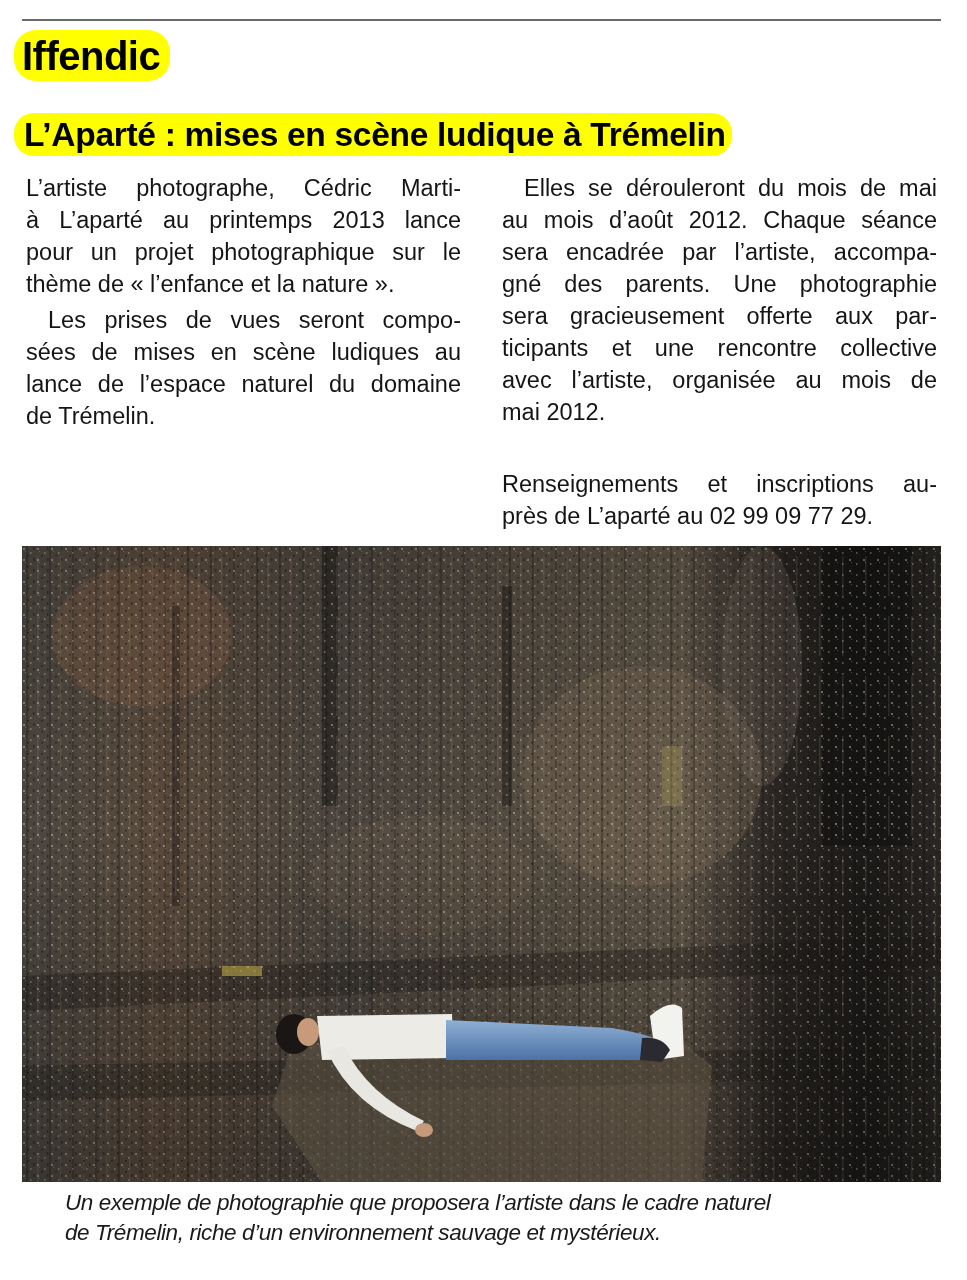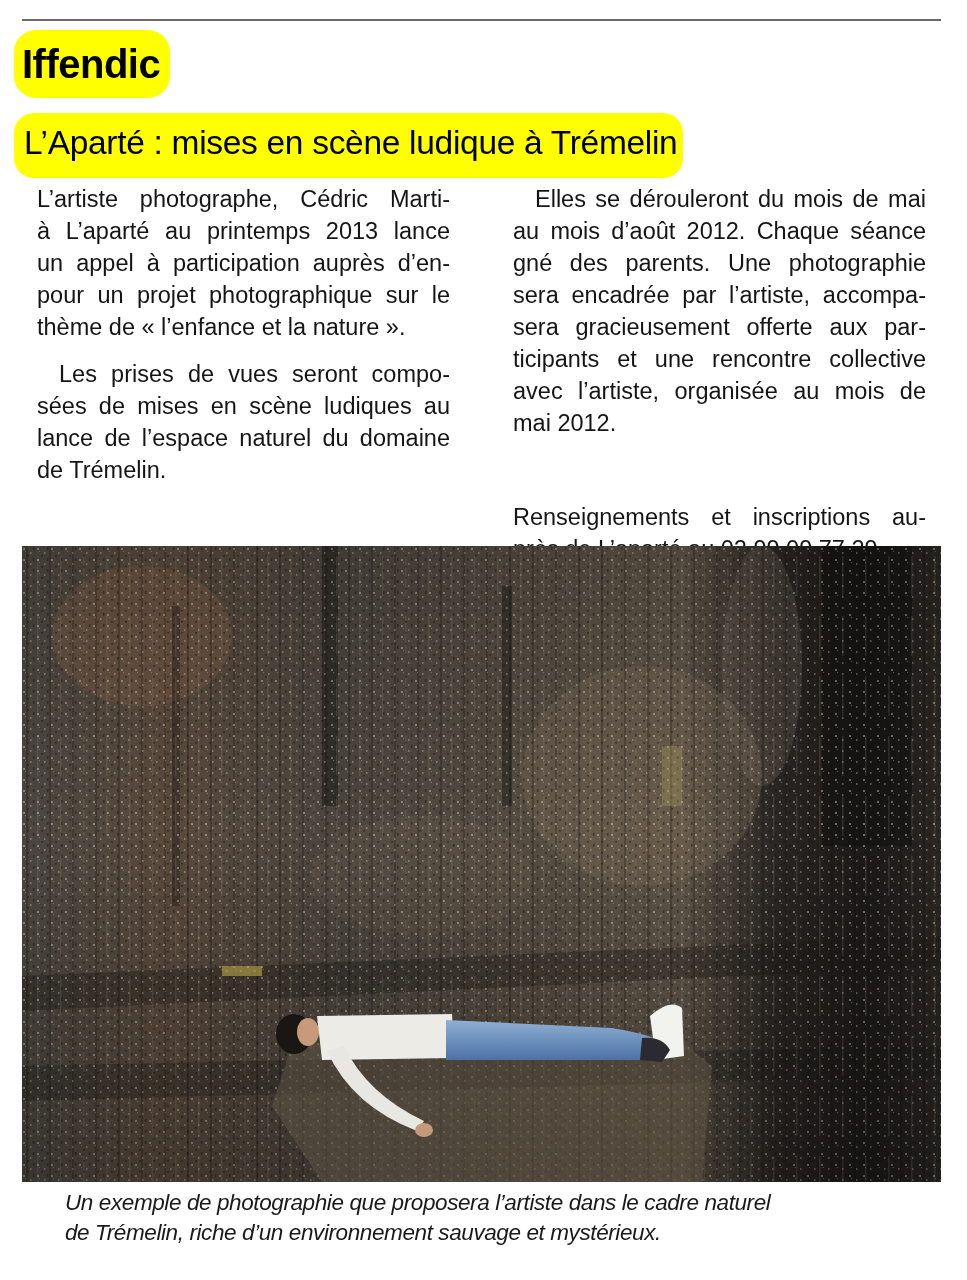--- a/index.html
+++ b/index.html
@@ -20,45 +20,46 @@
       left: 22px;
       top: 19px;
       width: 919px;
       height: 2px;
       background: #6a6a6a;
     }
     .section-label {
       position: absolute;
       left: 14px;
       top: 30px;
-      height: 68px;
+      height: 51px;
       padding: 0 10px 0 8px;
       background: #ffff00;
       border-radius: 22px;
       display: flex;
       align-items: center;
     }
     .section-label span {
       font-family: "Liberation Sans", sans-serif;
       font-weight: bold;
       font-size: 40px;
       letter-spacing: -0.5px;
       color: #000;
       line-height: 1;
     }
     .headline {
       position: absolute;
       left: 14px;
       top: 113px;
-      height: 59px;
-      padding: 0 6px 6px 10px;
+      height: 43px;
+      padding: 0 6px 0 10px;
       background: #ffff00;
       border-radius: 20px;
       display: flex;
       align-items: center;
+      font-weight: bold;
     }
     .headline span {
       font-family: "Liberation Sans", sans-serif;
       font-size: 33.5px;
       color: #000;
       line-height: 1;
       letter-spacing: -0.3px;
       white-space: nowrap;
     }
     .col {
@@ -66,21 +67,21 @@
       top: 168px;
       width: 443px;
       font-size: 23.5px;
       line-height: 32px;
       text-align: justify;
       color: #151515;
     }
     .col-left { left: 22px; }
     .col-right { left: 498px; }
     .col p {
-      margin: 15px;
+      margin: 4px;
     }
     .col p .line {
       display: block;
       text-align: justify;
       text-align-last: justify;
       white-space: nowrap;
     }
     .col p .line.last {
       text-align-last: left;
     }
@@ -121,38 +122,37 @@
 </div>
 
 <div class="headline">
   <span>L’Aparté : mises en scène ludique à Trémelin</span>
 </div>
 
 <div class="col col-left">
   <p>
     <span class="line">L’artiste photographe, Cédric Marti-</span>
     <span class="line">à L’aparté au printemps 2013 lance</span>
-    <span class="line">un appel à participation auprès d’en-</span>
     <span class="line">pour un projet photographique sur le</span>
     <span class="line last">thème de « l’enfance et la nature ».</span>
   </p>
   <p>
     <span class="line indent">Les prises de vues seront compo-</span>
     <span class="line">sées de mises en scène ludiques au</span>
     <span class="line">lance de l’espace naturel du domaine</span>
     <span class="line last">de Trémelin.</span>
   </p>
 </div>
 
 <div class="col col-right">
   <p>
     <span class="line indent">Elles se dérouleront du mois de mai</span>
     <span class="line">au mois d’août 2012. Chaque séance</span>
+    <span class="line">sera encadrée par l’artiste, accompa-</span>
     <span class="line">gné des parents. Une photographie</span>
-    <span class="line">sera encadrée par l’artiste, accompa-</span>
     <span class="line">sera gracieusement offerte aux par-</span>
     <span class="line">ticipants et une rencontre collective</span>
     <span class="line">avec l’artiste, organisée au mois de</span>
     <span class="line last">mai 2012.</span>
   </p>
   <div class="spacer"></div>
   <p>
     <span class="line">Renseignements et inscriptions au-</span>
     <span class="line last">près de L’aparté au 02 99 09 77 29.</span>
   </p>

